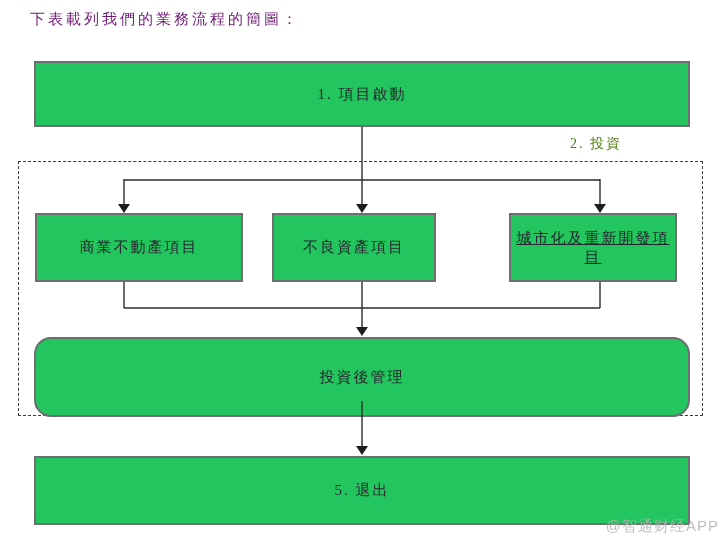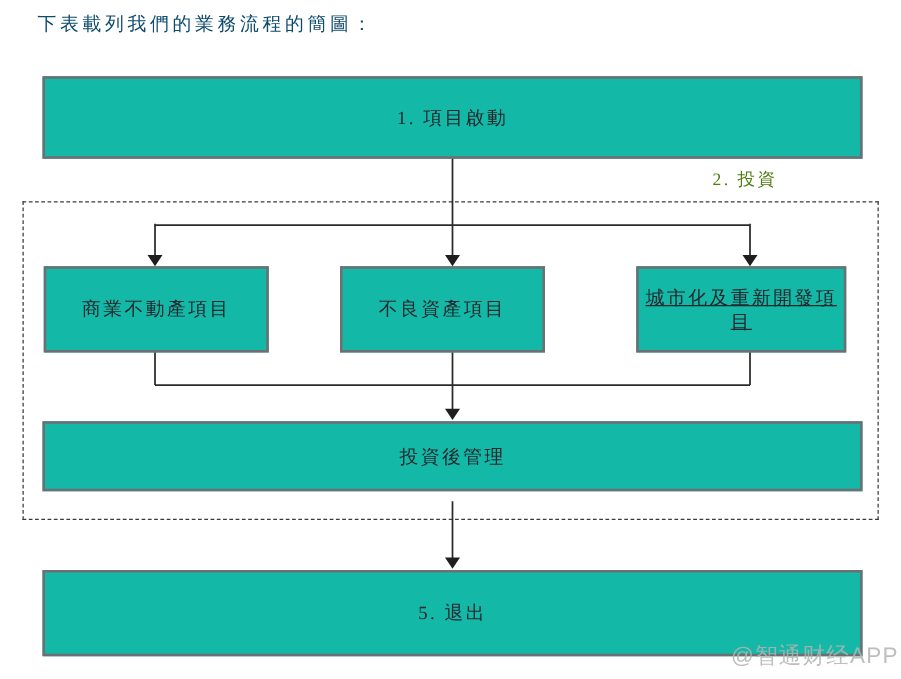--- a/index.html
+++ b/index.html
@@ -14,27 +14,27 @@
     overflow: hidden;
     font-family: "Liberation Serif", "DejaVu Serif", serif;
     color: #22222a;
   }
   .intro {
     position: absolute;
     left: 30px;
     top: 10px;
     font-size: 15px;
     letter-spacing: 3px;
-    color: #0c4a6e;
+    color: #701a75;
     white-space: nowrap;
   }
   .box {
     position: absolute;
     border: 2px solid #6e6f72;
-    background: #14b8a6;
+    background: #22c55e;
     display: flex;
     align-items: center;
     justify-content: center;
     font-size: 15px;
     letter-spacing: 2px;
     color: #26262e;
     box-sizing: border-box;
     text-align: center;
   }
   .wide-box {
@@ -54,23 +54,23 @@
   .stage-label {
     position: absolute;
     top: 135px;
     right: 99px;
     font-size: 14px;
     letter-spacing: 2px;
     color: #4d7c0f;
     white-space: nowrap;
   }
   #box-step1   { top: 61px;  height: 66px; }
-  #box-post    { top: 337px; height: 56px; }
+  #box-post    { top: 337px; height: 80px; border-radius: 17px; }
   #box-step3   { top: 456px; height: 69px; }
-  #box-branch1 { left: 35px;  top: 213px; width: 180px; height: 69px; }
+  #box-branch1 { left: 35px;  top: 213px; width: 208px; height: 69px; }
   #box-branch2 { left: 272px; top: 213px; width: 164px; height: 69px; }
   #box-branch3 { left: 509px; top: 213px; width: 168px; height: 69px; text-decoration: underline; }
   #connectors {
     position: absolute;
     left: 0;
     top: 0;
     width: 721px;
     height: 543px;
     pointer-events: none;
   }
@@ -79,21 +79,21 @@
     stroke-width: 1.4;
   }
   #connectors polygon {
     fill: #1e1e1e;
   }
   .watermark {
     position: absolute;
     right: 2px;
     bottom: 7px;
     font-family: "Liberation Sans", "DejaVu Sans", sans-serif;
-    font-size: 18px;
+    font-size: 15px;
     color: #b3b3b3;
     opacity: 0.85;
     letter-spacing: 1px;
     white-space: nowrap;
   }
 </style>
 </head>
 <body>
 
 <div class="intro">下表載列我們的業務流程的簡圖：</div>

